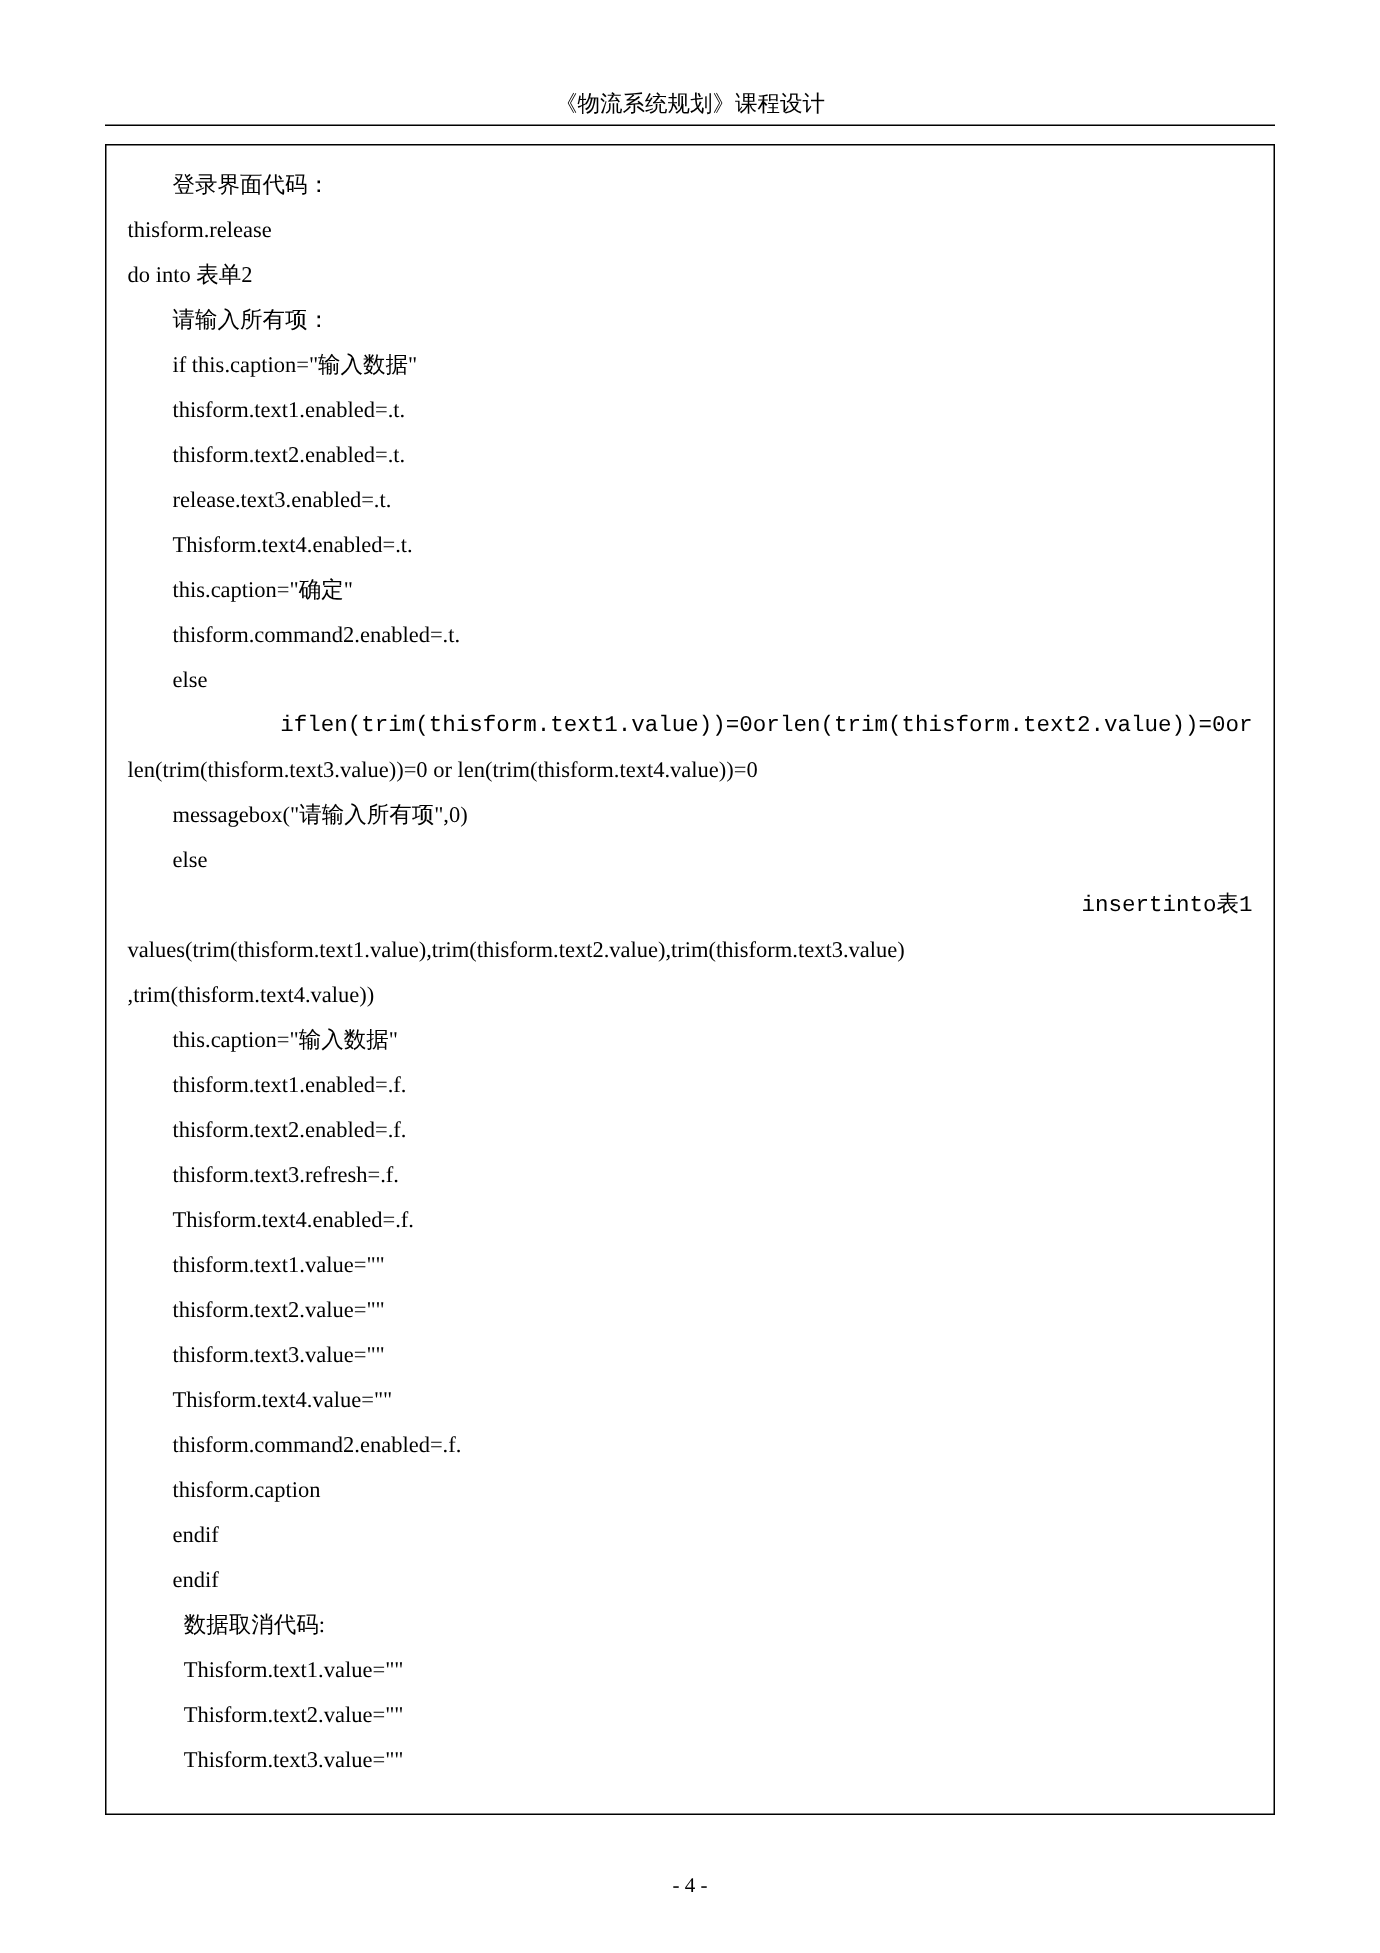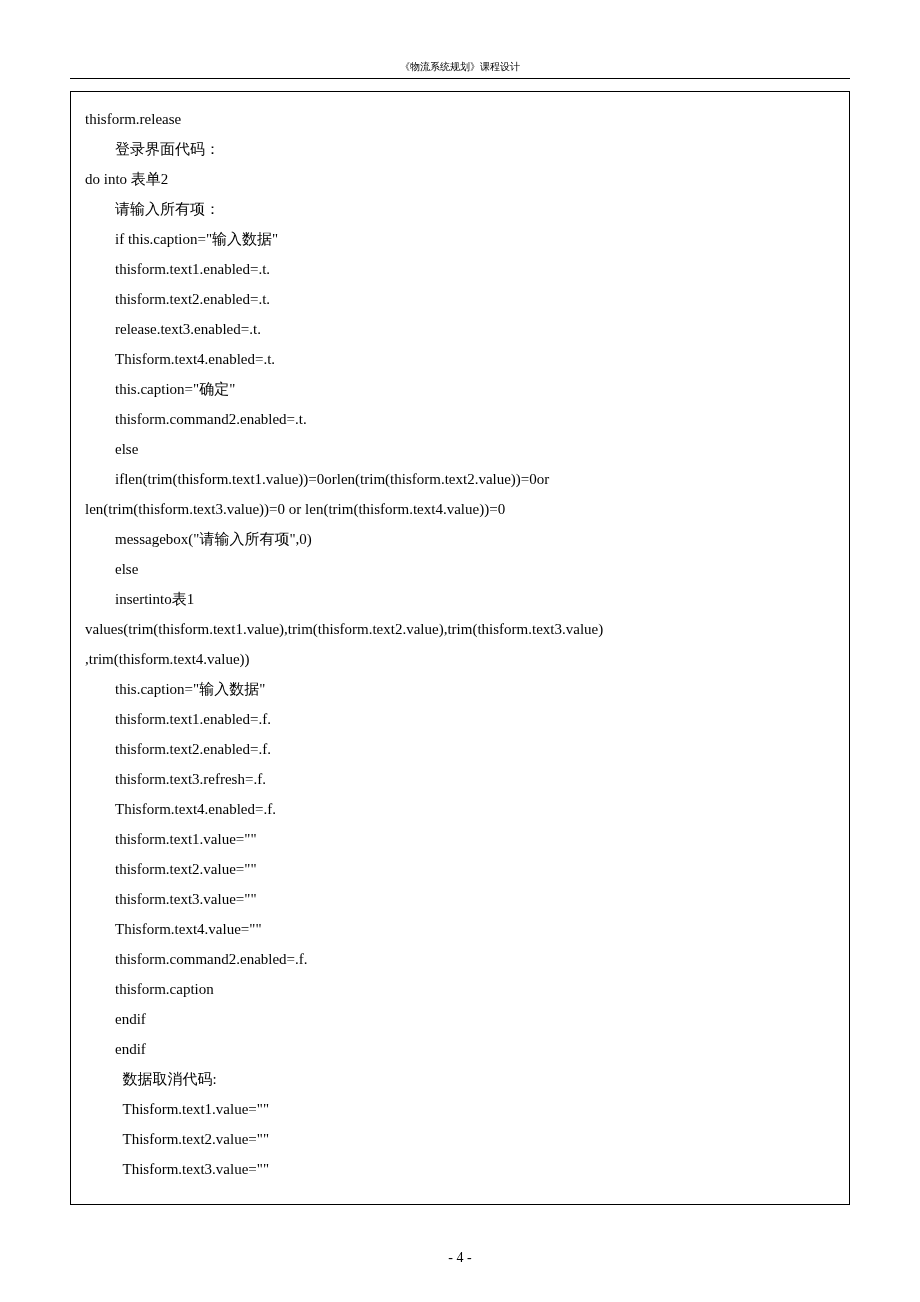--- a/index.html
+++ b/index.html
@@ -10,56 +10,56 @@
     color: #000;
     width: 920px;
     height: 1302px;
     position: relative;
   }
   .page {
     padding: 60px 70px 40px 70px;
   }
   .header {
     text-align: center;
-    font-size: 10px;
+    font-size: 15px;
     margin-bottom: 4px;
   }
   .rule {
     height: 1px;
     background: #000;
     margin-bottom: 12px;
   }
   .content-box {
     border: 1px solid #000;
     padding: 12px 14px 20px 14px;
     line-height: 2.0;
     font-size: 15px;
   }
   .line { white-space: pre; }
   .indent1 { padding-left: 2em; }
-  .just { display: flex; justify-content: flex-start; }
+  .just { display: flex; justify-content: flex-end; font-family: Liberation Mono, monospace; }
   .just > span { white-space: pre; }
   .footer {
     position: absolute;
     bottom: 36px;
     left: 0; right: 0;
     text-align: center;
     font-size: 14px;
   }
 </style>
 </head>
 <body>
 
 <div class="page">
   <div class="header">《物流系统规划》课程设计</div>
   <div class="rule"></div>
 
   <div class="content-box">
+    <div class="line indent1">登录界面代码：</div>
     <div class="line">thisform.release</div>
-    <div class="line indent1">登录界面代码：</div>
     <div class="line">do into 表单2</div>
     <div class="line indent1">请输入所有项：</div>
     <div class="line indent1">if this.caption="输入数据"</div>
     <div class="line indent1">thisform.text1.enabled=.t.</div>
     <div class="line indent1">thisform.text2.enabled=.t.</div>
     <div class="line indent1">release.text3.enabled=.t.</div>
     <div class="line indent1">Thisform.text4.enabled=.t.</div>
     <div class="line indent1">this.caption="确定"</div>
     <div class="line indent1">thisform.command2.enabled=.t.</div>
     <div class="line indent1">else</div>

